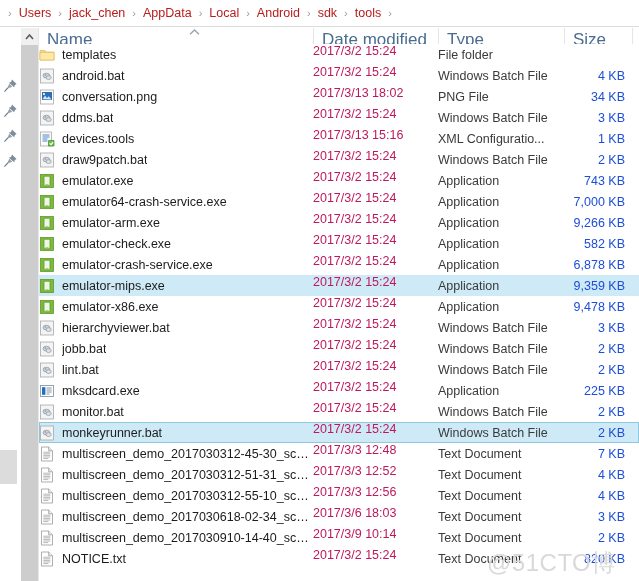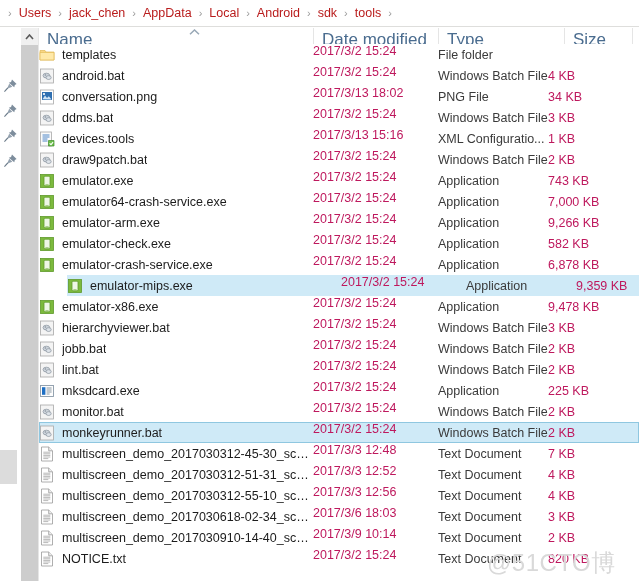--- a/index.html
+++ b/index.html
@@ -122,21 +122,21 @@
   }
   .row {
     position: relative;
     height: 21px;
     display: flex;
     align-items: center;
     font-size: 12.5px;
     color: #1c1c1c;
     white-space: nowrap;
   }
-  .row.selected { background: #cfeaf7; margin-left: 28px; }
+  .row.selected { background: #cfeaf7; }
   .row.focused {
     background: #cfeaf7;
     outline: 1px solid #8fc7e0;
     outline-offset: -1px;
   }
   .cell-name {
     position: absolute;
     left: 0; top: 0;
     width: 271px; height: 21px;
     display: flex; align-items: center;
@@ -160,23 +160,23 @@
     left: 399px; top: 0;
     width: 110px; height: 21px;
     display: flex; align-items: center;
     color: #3a3a3a;
     overflow: hidden;
   }
   .cell-size {
     position: absolute;
     left: 509px; top: 0;
     width: 84px; height: 21px;
-    display: flex; align-items: center; justify-content: flex-start;
+    display: flex; align-items: center; justify-content: flex-end;
     padding-right: 7px;
-    color: #be185d;
+    color: #1d4ed8;
   }
 
   
   .ico { width: 16px; height: 16px; flex: 0 0 16px; display:block; }
 
   
   .watermark {
     position: absolute;
     left: 487px; top: 547px;
     font-size: 24px;

